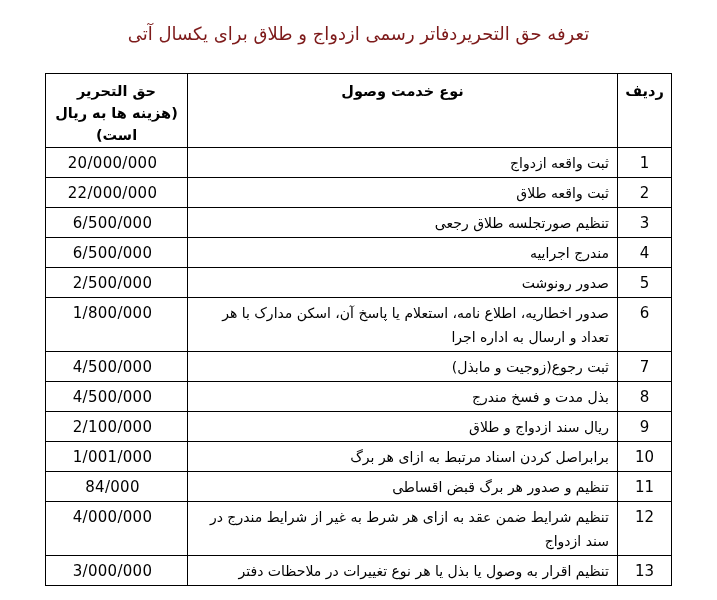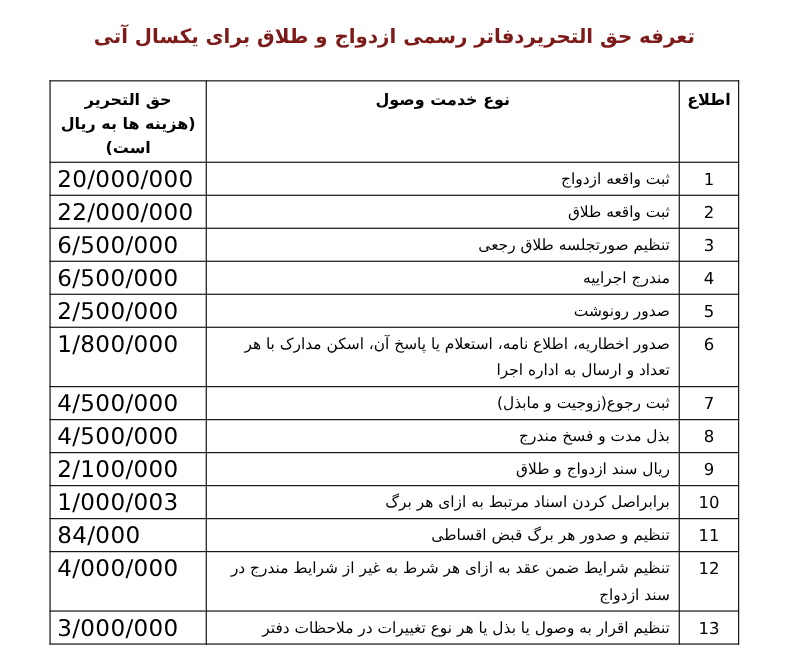--- a/index.html
+++ b/index.html
@@ -14,21 +14,21 @@
     height: 600px;
     background: #ffffff;
     box-sizing: border-box;
     padding-top: 20px;
     overflow: hidden;
   }
   .title {
     margin: 0 0 25px 0;
     text-align: center;
     font-size: 18px;
-    font-weight: bold;
+    font-weight: normal;
     line-height: 28px;
     color: #7d1a1a; 
   }
   table.tariff-table {
     border-collapse: collapse;
     table-layout: fixed;
     width: 626px;
     margin: 0 auto;
     background: #ffffff;
   }
@@ -65,43 +65,43 @@
     padding-top: 4px;
     line-height: 22px;
   }
   td.cell-service {
     text-align: right;
     padding: 3px 8px 2px 8px;
     line-height: 24px;
   }
   td.cell-fee {
     direction: ltr;
-    text-align: left;
+    text-align: center;
     padding: 4px 14px 2px 6px;
-    font-size: 21px;
+    font-size: 15px;
     line-height: 22px;
     letter-spacing: 0.3px;
   }
 </style>
 </head>
 <body>
 
 <div class="page">
 
   <h1 class="title" style="color: rgb(125, 26, 26);">تعرفه حق التحریردفاتر رسمی ازدواج و طلاق برای یکسال آتی</h1>
 
   <table class="tariff-table">
     <colgroup>
       <col class="col-rownum">
       <col class="col-service">
       <col class="col-fee">
     </colgroup>
     <thead>
       <tr>
-        <th class="th-rownum">اطلاع</th>
+        <th class="th-rownum">ردیف</th>
         <th class="th-service">نوع خدمت وصول</th>
         <th class="th-fee">
           <div>حق التحریر</div>
           <div>(هزینه ها به ریال است)</div>
         </th>
       </tr>
     </thead>
     <tbody>
   <tr class="body-row">
     <td class="cell-rownum">1</td>
@@ -153,21 +153,21 @@
 
   <tr class="body-row">
     <td class="cell-rownum">9</td>
     <td class="cell-service">ریال سند ازدواج و طلاق</td>
     <td class="cell-fee">2/100/000</td>
   </tr>
 
   <tr class="body-row">
     <td class="cell-rownum">10</td>
     <td class="cell-service">برابراصل کردن اسناد مرتبط به ازای هر برگ</td>
-    <td class="cell-fee">1/000/003</td>
+    <td class="cell-fee">1/001/000</td>
   </tr>
 
   <tr class="body-row">
     <td class="cell-rownum">11</td>
     <td class="cell-service">تنظیم و صدور هر برگ قبض اقساطی</td>
     <td class="cell-fee">84/000</td>
   </tr>
 
   <tr class="body-row">
     <td class="cell-rownum">12</td>

